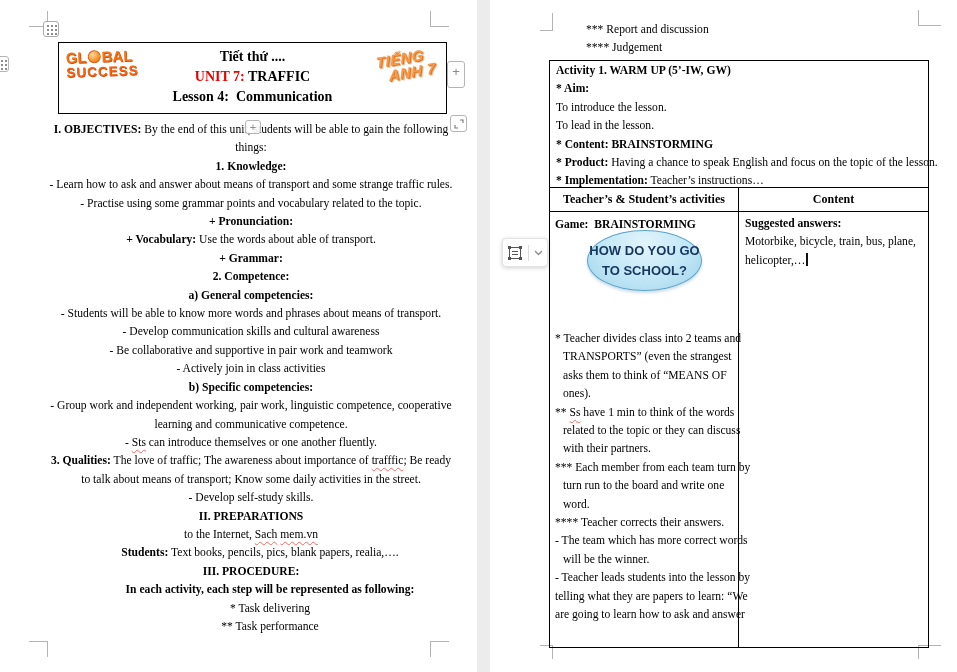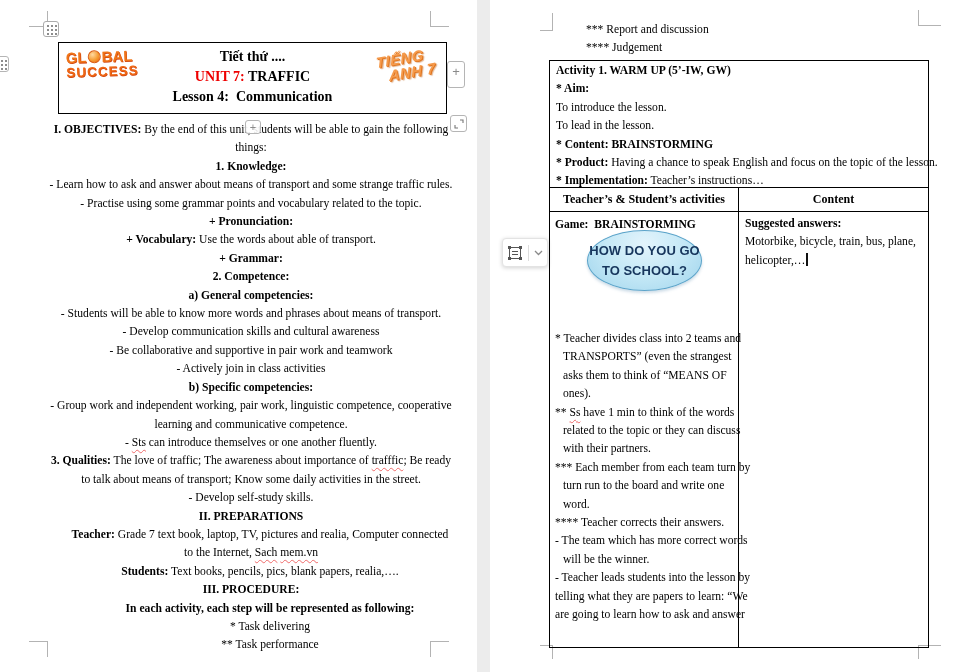--- a/index.html
+++ b/index.html
@@ -129,21 +129,20 @@
       <div class="line"><span>- Be collaborative and supportive in pair work and teamwork</span></div>
       <div class="line"><span>- Actively join in class activities</span></div>
       <div class="line"><span class="b">b) Specific competencies:</span></div>
       <div class="line"><span>- Group work and independent working, pair work, linguistic competence, cooperative</span></div>
       <div class="line"><span>learning and communicative competence.</span></div>
       <div class="line"><span>- </span><span class="sq">Sts</span><span> can introduce themselves or one another fluently.</span></div>
       <div class="line"><span class="b">3. Qualities:</span><span> The love of traffic; The awareness about importance of </span><span class="sq">trafffic</span><span>; Be ready</span></div>
       <div class="line"><span>to talk about means of transport; Know some daily activities in the street.</span></div>
       <div class="line"><span>- Develop self-study skills.</span></div>
       <div class="line"><span class="b">II. PREPARATIONS</span></div>
-      <div class="line" style="padding-left: 18px;"><span class="b">Teacher:</span><span> Grade 7 text book, laptop, TV, pictures and realia, Computer connected</span></div>
       <div class="line"><span>to the Internet, </span><span class="sq">Sach</span><span> </span><span class="sq">mem.vn</span></div>
       <div class="line" style="padding-left: 18px;"><span class="b">Students:</span><span> Text books, pencils, pics, blank papers, realia,….</span></div>
       <div class="line"><span class="b">III. PROCEDURE:</span></div>
       <div class="line" style="padding-left: 38px;"><span class="b">In each activity, each step will be represented as following:</span></div>
       <div class="line" style="padding-left: 38px;"><span>* Task delivering</span></div>
       <div class="line" style="padding-left: 38px;"><span>** Task performance</span></div>
     </div>
 </div>
 
 <div id="page-gap"></div>

